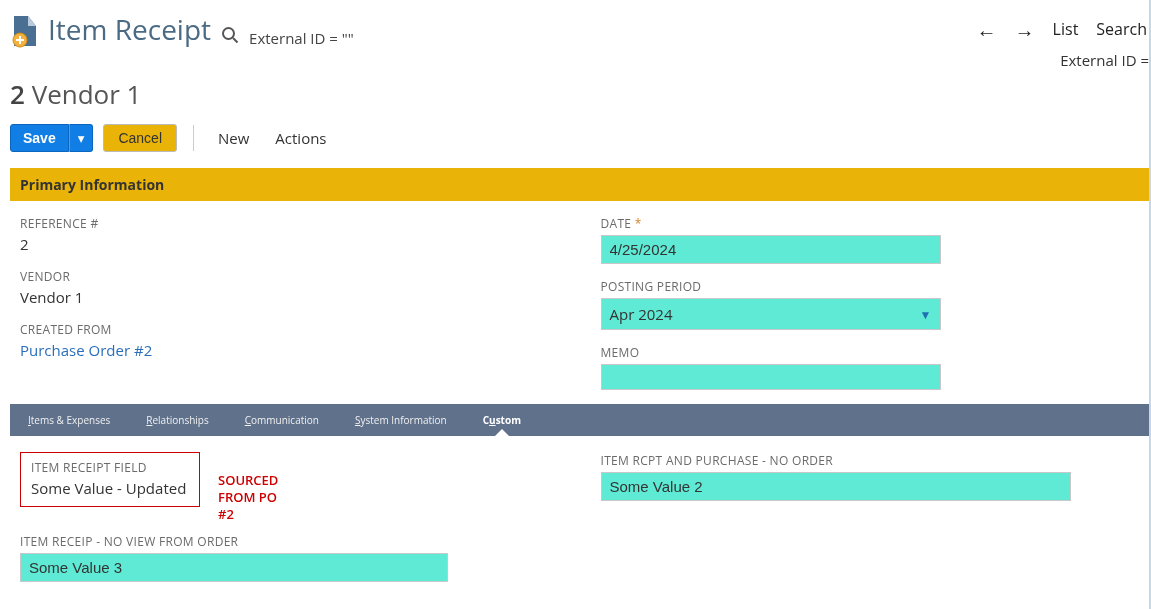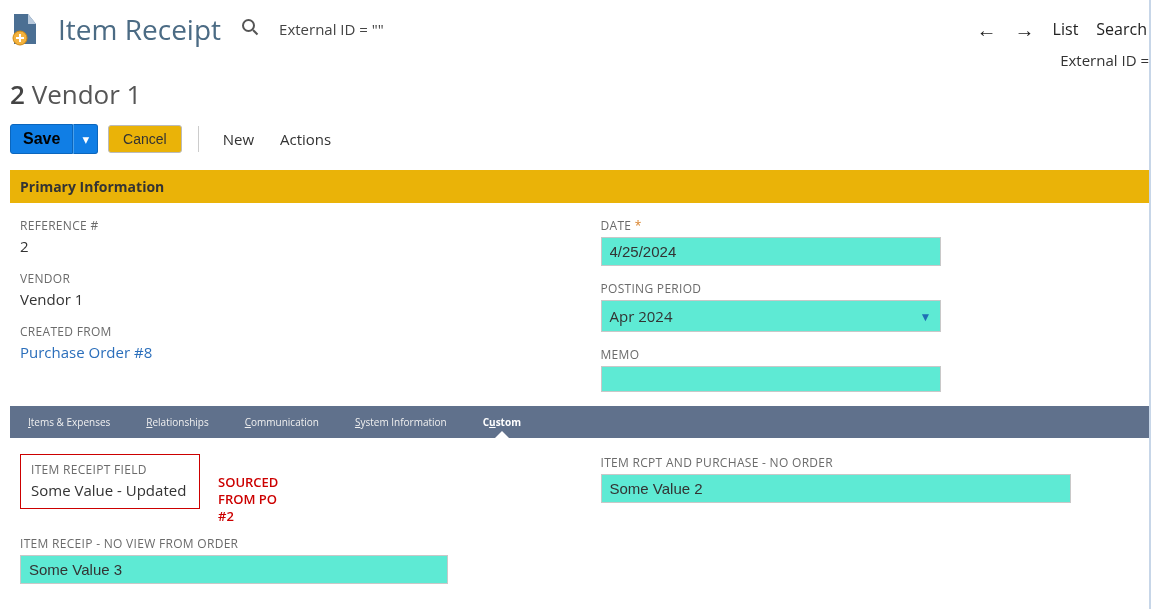--- a/index.html
+++ b/index.html
@@ -8,41 +8,41 @@
     font-family: "Open Sans", "Helvetica Neue", Arial, sans-serif;
     font-size: 14px;
     color: #333;
     background: #fff;
     width: 1151px;
   }
   .page { padding: 10px 0 30px 10px; }
 
   
   .title-row { display: flex; align-items: center; gap: 10px; }
-  .title-left { display: flex; align-items: center; gap: 20px; flex: 0 0 auto; }
+  .title-left { display: flex; align-items: flex-end; gap: 10px; flex: 0 0 auto; }
   .doc-icon { width: 28px; height: 34px; position: relative; }
   .doc-icon svg { width: 28px; height: 34px; }
   .page-title { font-size: 28px; color: #4b6b84; font-weight: 400; }
   .search-icon { color: #444; }
   .filter-text { color: #444; font-size: 15px; }
   .title-spacer { flex: 1; }
   .title-right { display: flex; align-items: center; gap: 18px; font-size: 16px; color: #222; padding-right: 4px;}
   .title-right .nav-link { cursor: pointer; }
   .arrow { font-size: 20px; font-weight: bold; }
   .sub-right { text-align: right; font-size: 15px; color: #333; padding-right: 2px; margin-top: 2px;}
 
   .sub-title { font-size: 26px; color: #555; margin-top: 6px; }
   .sub-title .num { color: #444; font-weight: 600; }
 
   
   .button-bar { display: flex; align-items: center; gap: 10px; margin-top: 12px; }
   .btn-group { display: inline-flex; }
   .btn-primary {
-    background: #107ee5; color: #000000; border: 1px solid #0b66bd;
-    padding: 5px 12px; font-size: 16px; cursor: pointer;
+    background: #107ee5; color: #ffffff; border: 1px solid #0b66bd;
+    padding: 5px 12px; font-size: 14px; cursor: pointer;
     border-top-left-radius: 3px; border-bottom-left-radius: 3px;
     font-weight: 600;
   }
   .btn-primary-caret {
     background: #107ee5; color: #fff; border: 1px solid #0b66bd; border-left: 1px solid #4aa0ea;
     padding: 5px 8px; cursor: pointer;
     border-top-right-radius: 3px; border-bottom-right-radius: 3px;
   }
   .btn-secondary {
     background: #eab308; color: #333; border: 1px solid #bbb;
@@ -169,21 +169,21 @@
       <div class="field">
         <div class="label">REFERENCE #</div>
         <div class="value">2</div>
       </div>
       <div class="field">
         <div class="label">VENDOR</div>
         <div class="value">Vendor 1</div>
       </div>
       <div class="field">
         <div class="label">CREATED FROM</div>
-        <div class="value"><a href="#">Purchase Order #8</a></div>
+        <div class="value"><a href="#">Purchase Order #2</a></div>
       </div>
     </div>
     <div class="col">
       <div class="field">
         <div class="label req">DATE</div>
         <input class="text" type="text" value="4/25/2024" style="">
       </div>
       <div class="field">
         <div class="label">POSTING PERIOD</div>
         <div class="select">

